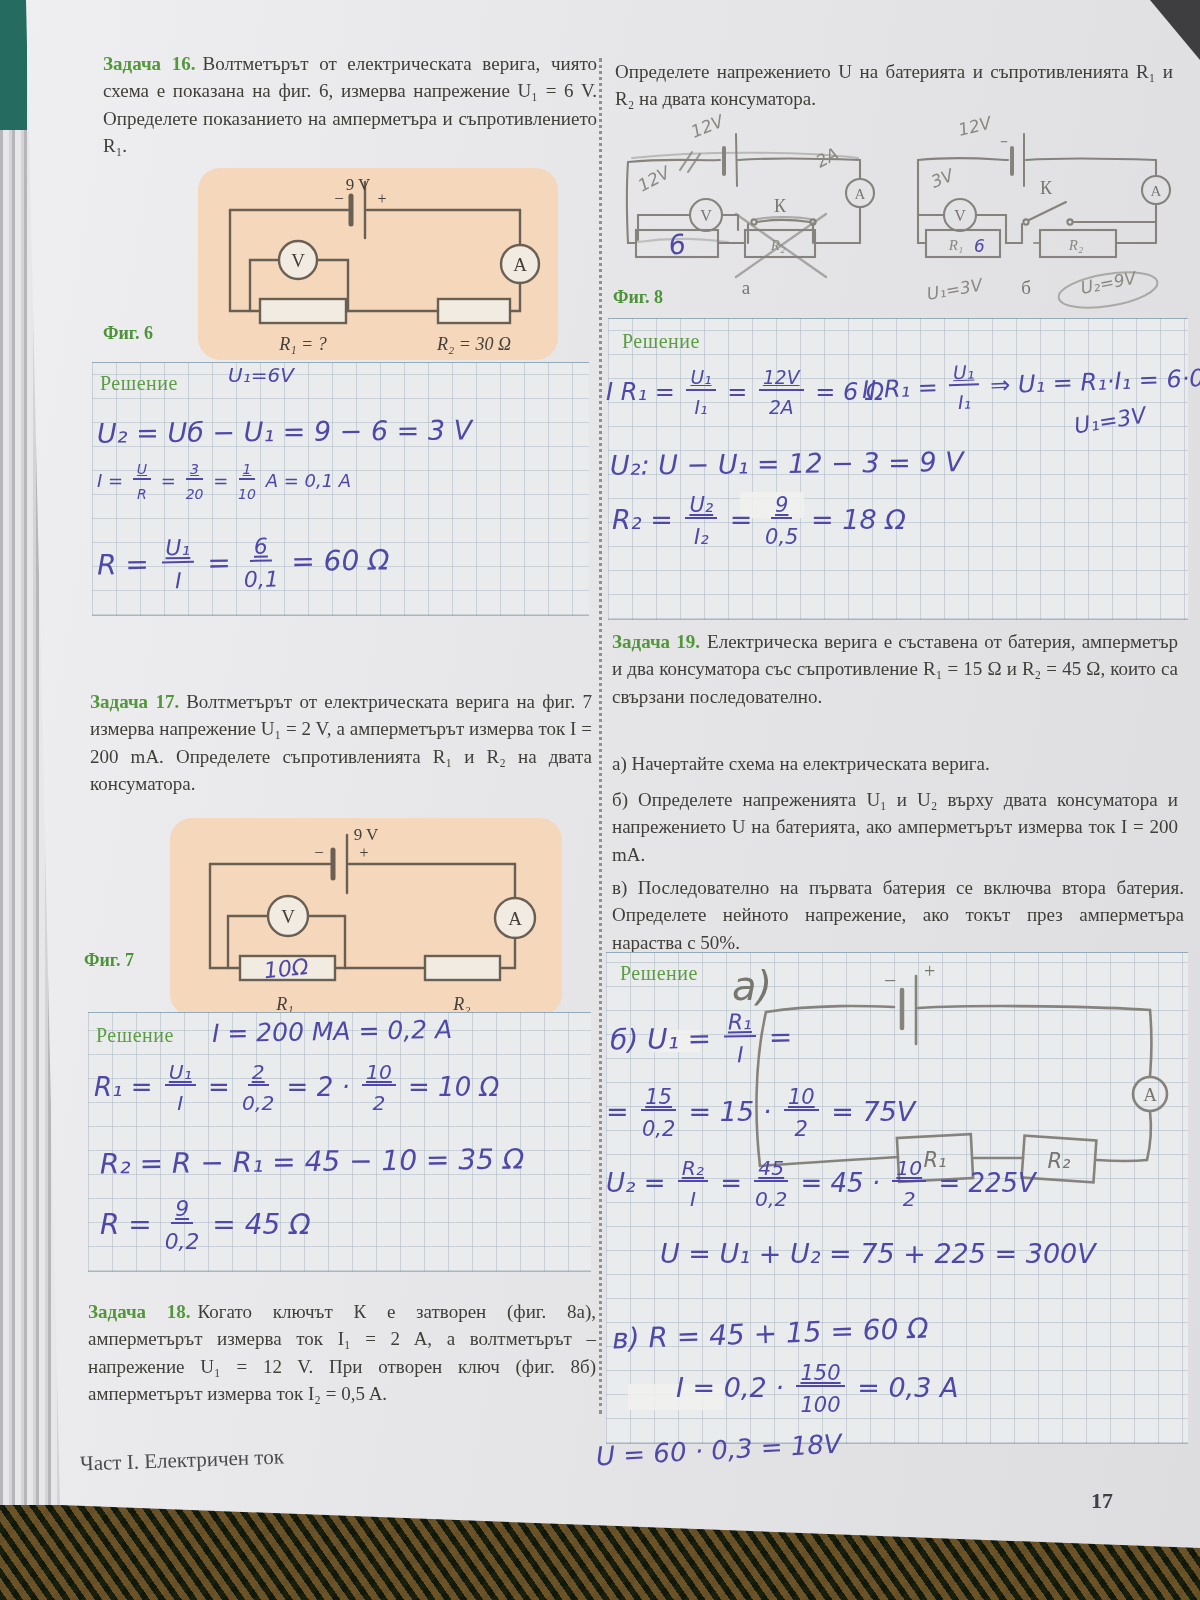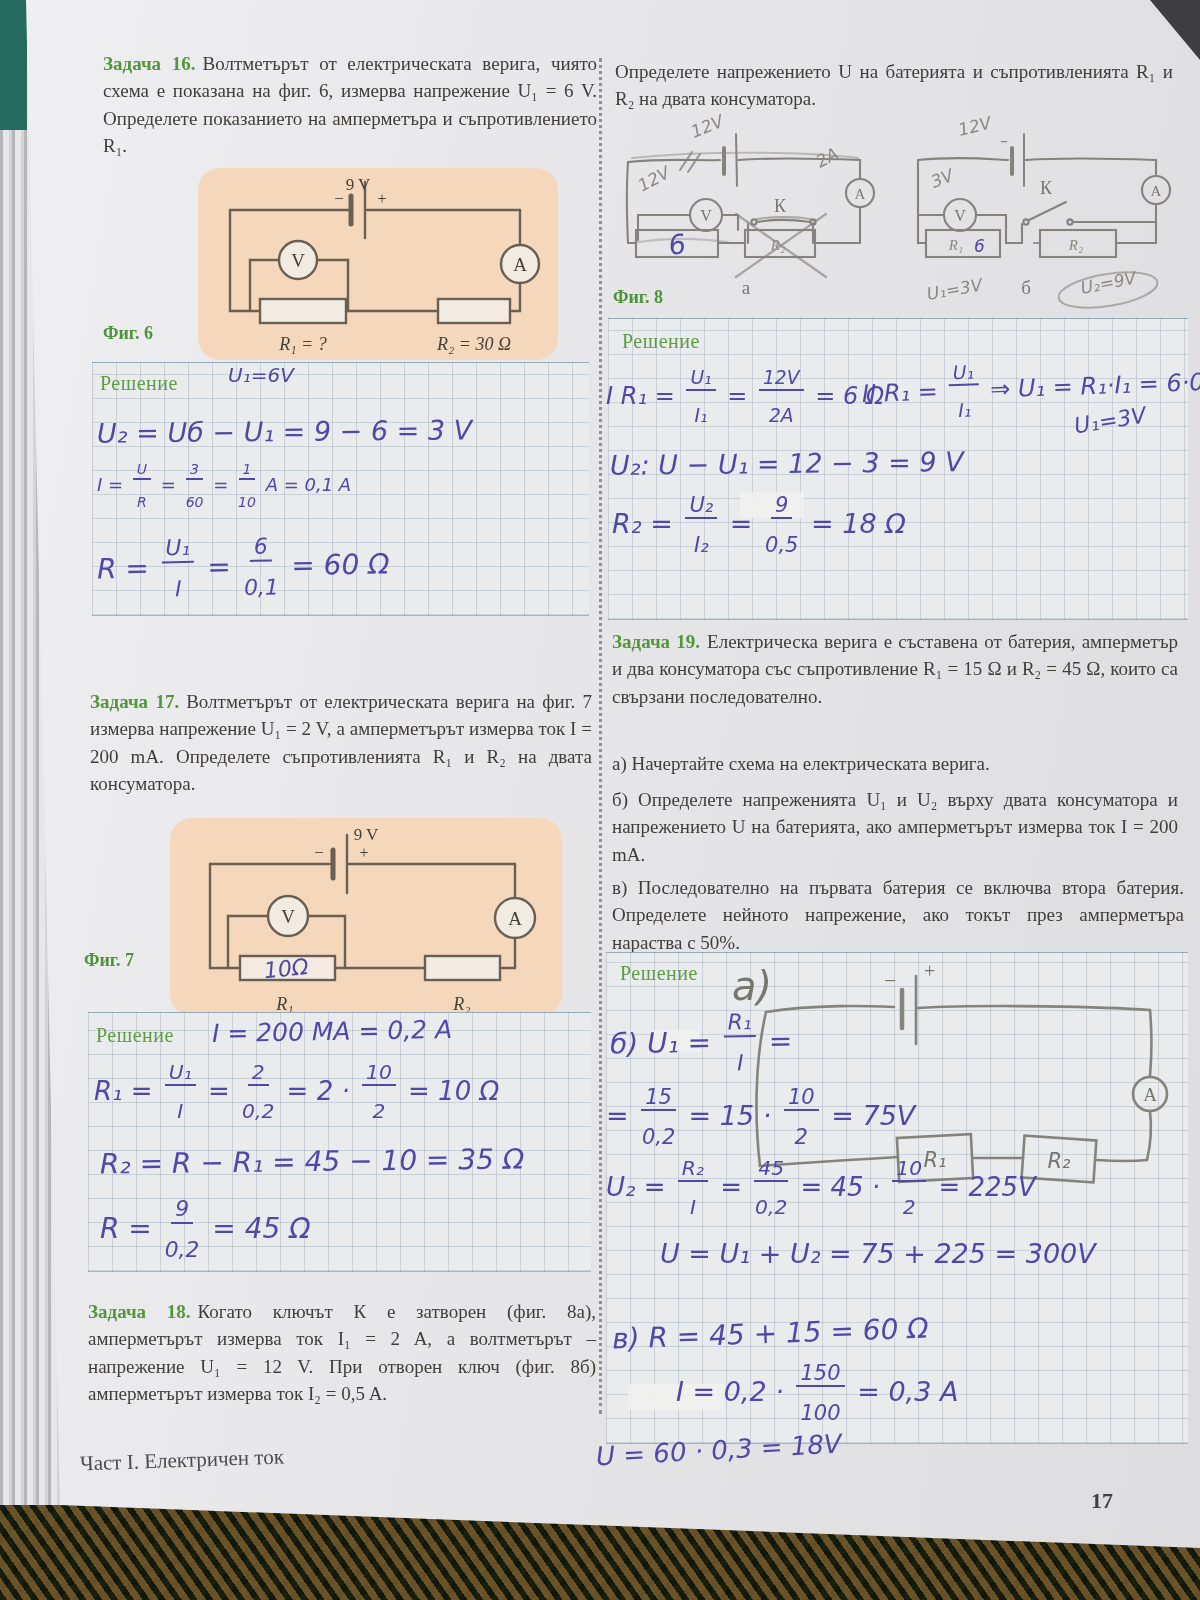--- a/index.html
+++ b/index.html
@@ -34,22 +34,22 @@
   .task{position:absolute;font-size:19px;line-height:1.44;color:#403e38;text-align:justify;margin:0;}
   .tasklabel{color:#53973b;font-weight:bold;margin-right:7px;}
   .reshenie{position:absolute;font-size:20px;color:#5c9c44;letter-spacing:.5px;}
   .figcap{position:absolute;font-size:18px;font-weight:bold;color:#4d9339;}
   .peach{position:absolute;background:#f5d7bc;border-radius:22px;}
   .hw{
     position:absolute;font-family:"DejaVu Sans",sans-serif;font-style:italic;
     color:#4f48a8;font-size:26px;white-space:nowrap;line-height:1.15;
   }
   .frac{display:inline-flex;flex-direction:column;align-items:center;vertical-align:middle;margin:0 4px;line-height:1.05;}
-  .frac .n{border-bottom:2px solid currentColor;padding:0 4px 1px;font-size:.78em;}
-  .frac .d{padding-top:15px;font-size:.78em;}
+  .frac .n{border-bottom:2px solid currentColor;padding:0 4px 1px;font-size:.78em;text-decoration:underline;}
+  .frac .d{padding-top:7px;font-size:.78em;}
   .divider{position:absolute;border-left:3px dotted #90908f;width:0;}
   .tape{position:absolute;background:#f1f1ef;opacity:.85;border-radius:2px;}
   .footer{position:absolute;font-size:21px;color:#4b4a4c;transform:rotate(-2deg);}
   .pagenum{position:absolute;font-size:22px;font-weight:bold;color:#3f3e49;}
   svg{position:absolute;overflow:visible;}
   svg text{font-family:"Liberation Serif","DejaVu Serif",serif;}
   .svg-hw{font-family:"DejaVu Sans",sans-serif;font-style:italic;}
 </style>
 </head>
 <body>
@@ -96,21 +96,21 @@
 
   <div class="grid" style="left:92px;top:362px;width:497px;height:252px;"></div>
   <div class="reshenie" style="left:100px;top:372px;">Решение</div>
   <div class="hw" style="left:228px;top:364px;font-size:20px;font-style:italic;">U₁=6V</div>
   <div class="hw" style="left:97px;top:416px;font-size:27px;transform:rotate(-.5deg);">U₂ = Uб − U₁ = 9 − 6 = 3 V</div>
   <div class="hw" style="left:97px;top:462px;font-size:18px;">I = <span class="frac">
         <span class="n">U</span>
         <span class="d">R</span>
       </span> = <span class="frac">
         <span class="n">3</span>
-        <span class="d">60</span>
+        <span class="d">20</span>
       </span> = <span class="frac">
         <span class="n">1</span>
         <span class="d">10</span>
       </span> A = 0,1 A</div>
   <div class="hw" style="left:97px;top:536px;font-size:28px;transform:rotate(-1deg);">R = <span class="frac">
         <span class="n">U₁</span>
         <span class="d">I</span>
       </span> = <span class="frac">
         <span class="n">6</span>
         <span class="d">0,1</span>

